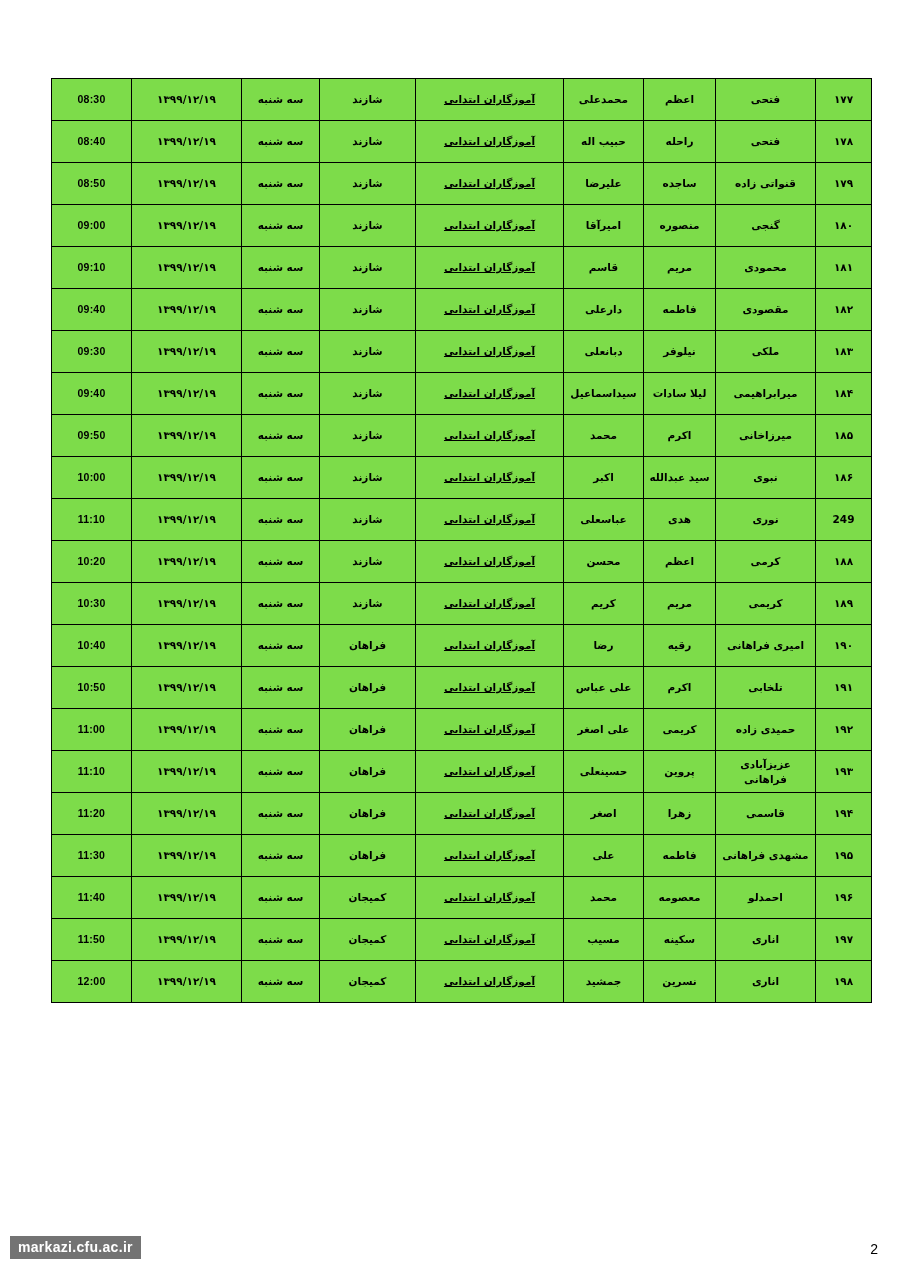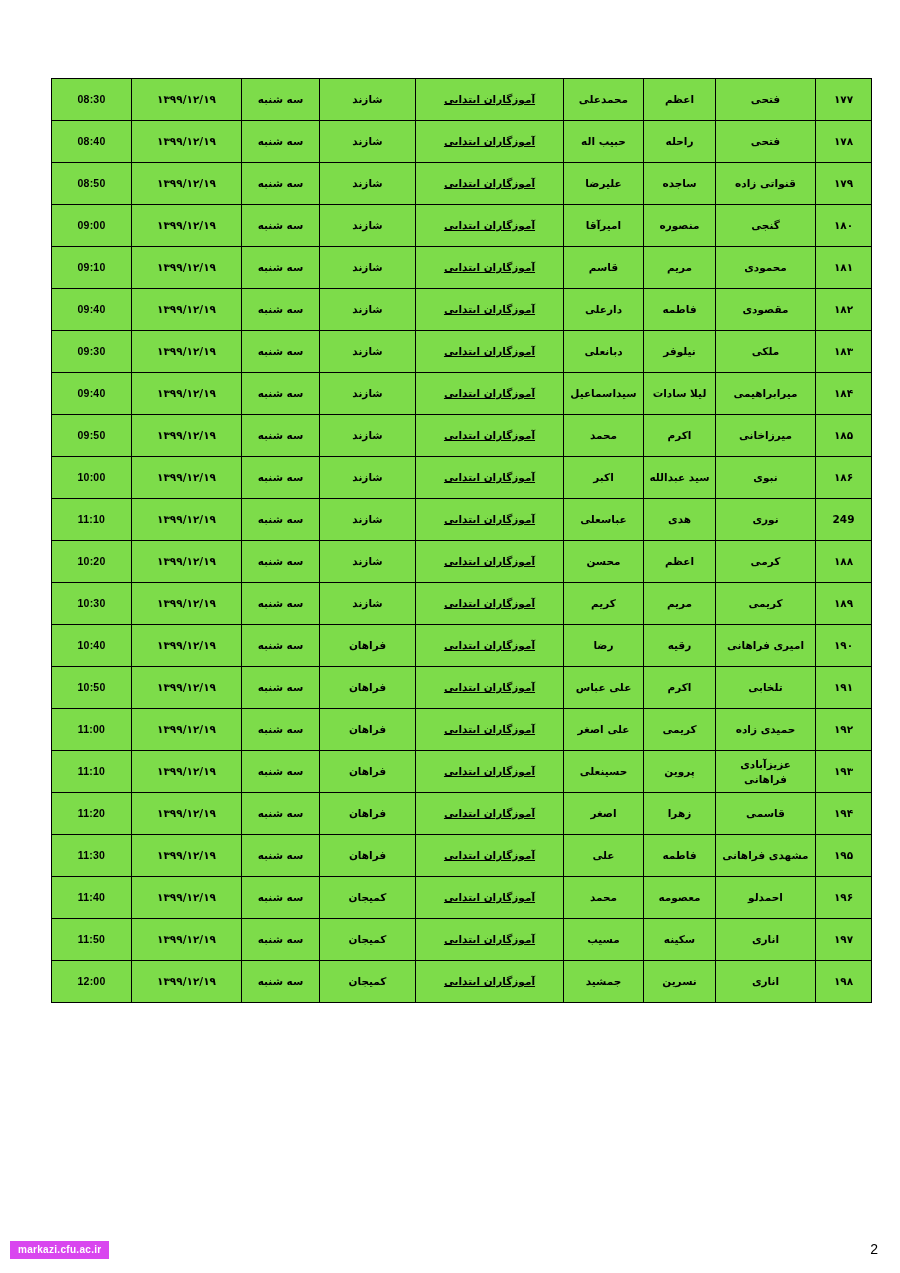--- a/index.html
+++ b/index.html
@@ -92,24 +92,24 @@
   }
   td.cell-row {
     font-size: 13px;
     font-weight: normal;
   }
 
   .footer-badge {
     position: absolute;
     left: 10px;
     bottom: 14px;
-    background: #d946ef;
+    background: #737373;
     color: #ffffff;
     font-family: "Liberation Sans", sans-serif;
-    font-size: 10px;
+    font-size: 14px;
     font-weight: bold;
     padding: 3px 8px 4px 8px;
     letter-spacing: 0.3px;
     direction: ltr;
   }
 
   .page-number {
     position: absolute;
     right: 22px;
     bottom: 16px;

